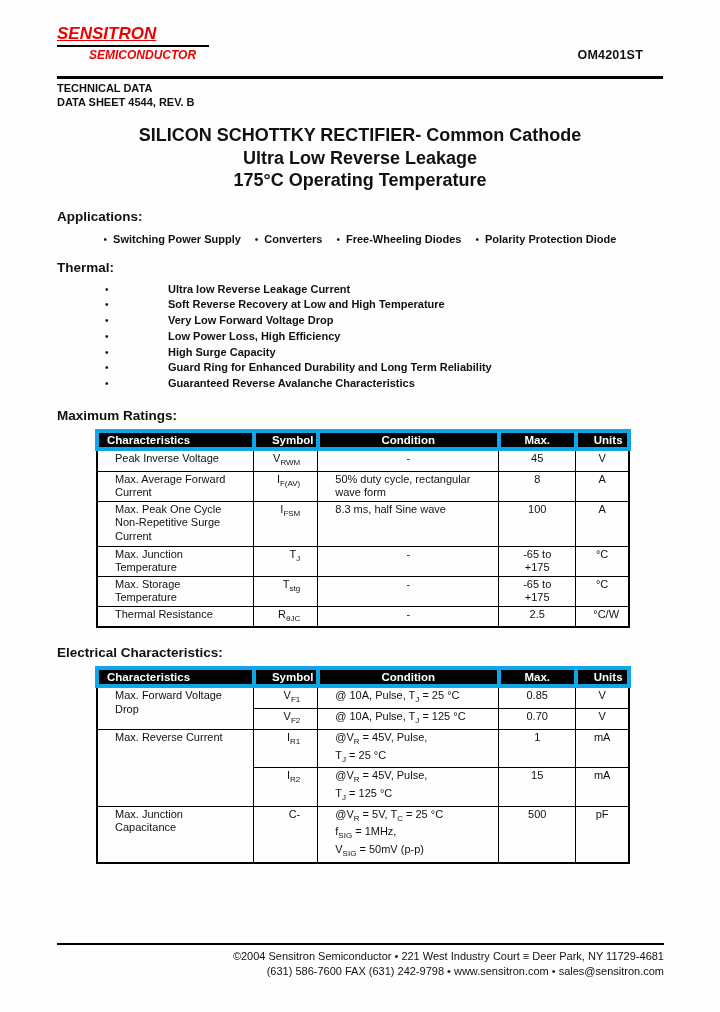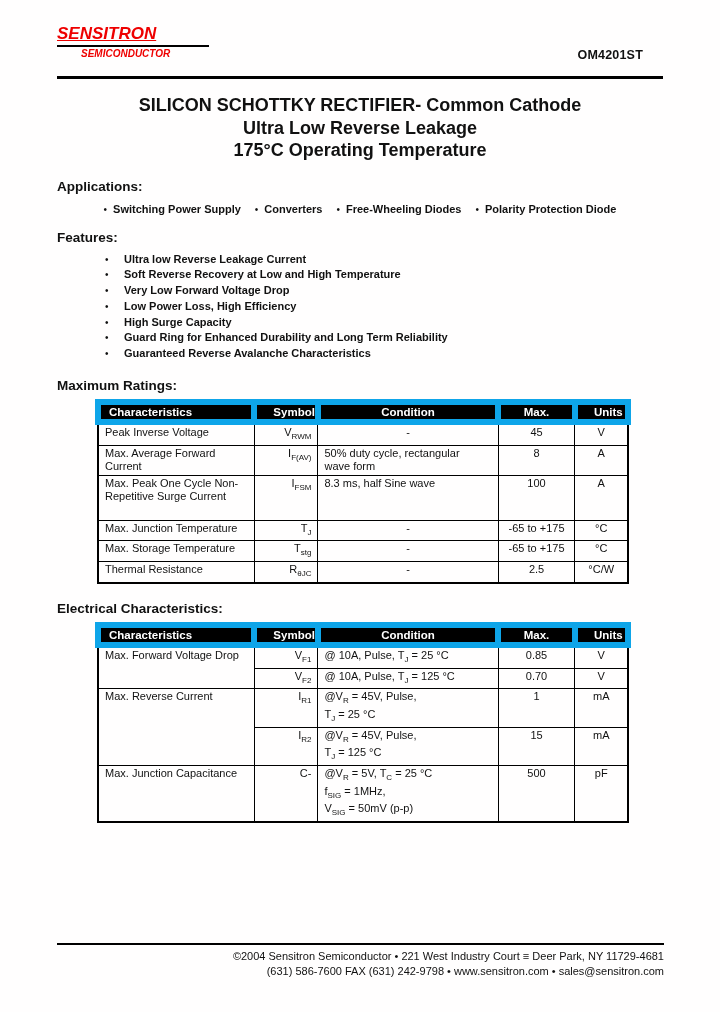--- a/index.html
+++ b/index.html
@@ -15,22 +15,22 @@
   .page { padding:24px 57px 0 57px; }
 
   
   .header-row { display:flex; justify-content:space-between; align-items:flex-start; }
   .brand-line1 { width:152px; border-bottom:2px solid #000; padding-bottom:1px; }
   .brand-name1 {
     font-size:17px; font-weight:bold; font-style:italic;
     text-decoration:underline;
   }
   .brand-name2 {
-    display:block; margin-left:24px; margin-top:1px;
-    font-size:10px; font-weight:bold; font-style:italic;
+    display:block; margin-left:32px; margin-top:1px;
+    font-size:12px; font-weight:bold; font-style:italic;
   }
   .part-number { font-size:12.5px; font-weight:bold; margin-top:24px; margin-right:20px; letter-spacing:0.2px; }
 
   .rule-thick { height:3px; background:#000; margin-top:14px; }
   .doc-info { margin-top:3px; }
   .doc-info div { font-size:11px; font-weight:bold; line-height:13.5px; }
 
   
   .title-block { margin-top:15px; text-align:center; }
   .title-block div { font-size:18px; font-weight:bold; line-height:22.5px; }
@@ -45,33 +45,33 @@
   
   .apps-row { display:flex; justify-content:center; margin-top:9px; }
   .apps-row .li { display:flex; align-items:baseline; margin:0 7px; }
   .apps-row .bullet { font-size:10px; margin-right:6px; }
   .apps-row .li-text { font-size:11px; font-weight:bold; }
 
   
   .features-list { margin-top:7px; padding-left:48px; }
   .features-list .li { display:flex; align-items:baseline; line-height:15.8px; }
   .features-list .bullet { font-size:10px; width:19px; flex:none; }
-  .features-list .li-text { font-size:11px; font-weight:bold; }
+  .features-list .li-text { font-size:11px; font-weight:bold;margin-left:44px; }
 
   
   .table-wrap { margin-top:6px; margin-left:38px; width:536px; }
   table.spec-table { border-collapse:collapse; width:100%; border:2px solid #000; table-layout:fixed; }
   table.spec-table th {
     background:#000; color:#fff; font-size:11.5px; font-weight:bold;
-    padding:1px 16px; text-align:center; border:6px solid #0ea5e9;
+    padding:1px 16px; text-align:center; border:4px solid #0ea5e9;
   }
   table.spec-table th.left { text-align:left; padding-left:8px; }
   table.spec-table td {
     border:1px solid #000; font-size:11px; line-height:13.5px;
-    padding:1px 6px; vertical-align:top; background:#fffefe;
+    padding:1px 17px; vertical-align:top; background:#fffefe;
   }
   td.c-char { text-align:left; padding-left:8px; }
   td.c-sym  { text-align:right; }
   td.c-cond { text-align:left; padding-left:8px; }
   td.c-cond.center { text-align:center; }
   td.c-max  { text-align:center; }
   td.c-units{ text-align:center; }
   sub { font-size:8px; }
 
   #max-ratings-table tbody tr:nth-child(2) { height:30px; }
@@ -97,20 +97,24 @@
       <div class="brand-line1">
         <span class="brand-name1" style="color: rgb(238, 0, 0);">SENSITRON</span>
       </div>
       <span class="brand-name2" style="color: rgb(238, 0, 0);">SEMICONDUCTOR</span>
     </div>
     <div class="part-number">OM4201ST</div>
   </div>
 
   <div class="rule-thick"></div>
 
+  <div class="doc-info">
+    <div>TECHNICAL DATA</div>
+    <div>DATA SHEET 4544, REV. B</div>
+  </div>
 
   <div class="title-block">
     <div>SILICON SCHOTTKY RECTIFIER- Common Cathode</div>
     <div>Ultra Low Reverse Leakage</div>
     <div>175°C Operating Temperature</div>
   </div>
 
   <div class="section-heading apps-heading">Applications:</div>
   <div class="apps-row">
       <div class="li">
@@ -124,21 +128,21 @@
       <div class="li">
         <span class="bullet">•</span>
         <span class="li-text">Free-Wheeling Diodes</span>
       </div>
       <div class="li">
         <span class="bullet">•</span>
         <span class="li-text">Polarity Protection Diode</span>
       </div>
     </div>
 
-  <div class="section-heading features-heading">Features:</div>
+  <div class="section-heading features-heading">Thermal:</div>
   <div class="features-list">
       <div class="li">
         <span class="bullet">•</span>
         <span class="li-text">Ultra low Reverse Leakage Current</span>
       </div>
       <div class="li">
         <span class="bullet">•</span>
         <span class="li-text">Soft Reverse Recovery at Low and High Temperature</span>
       </div>
       <div class="li">

